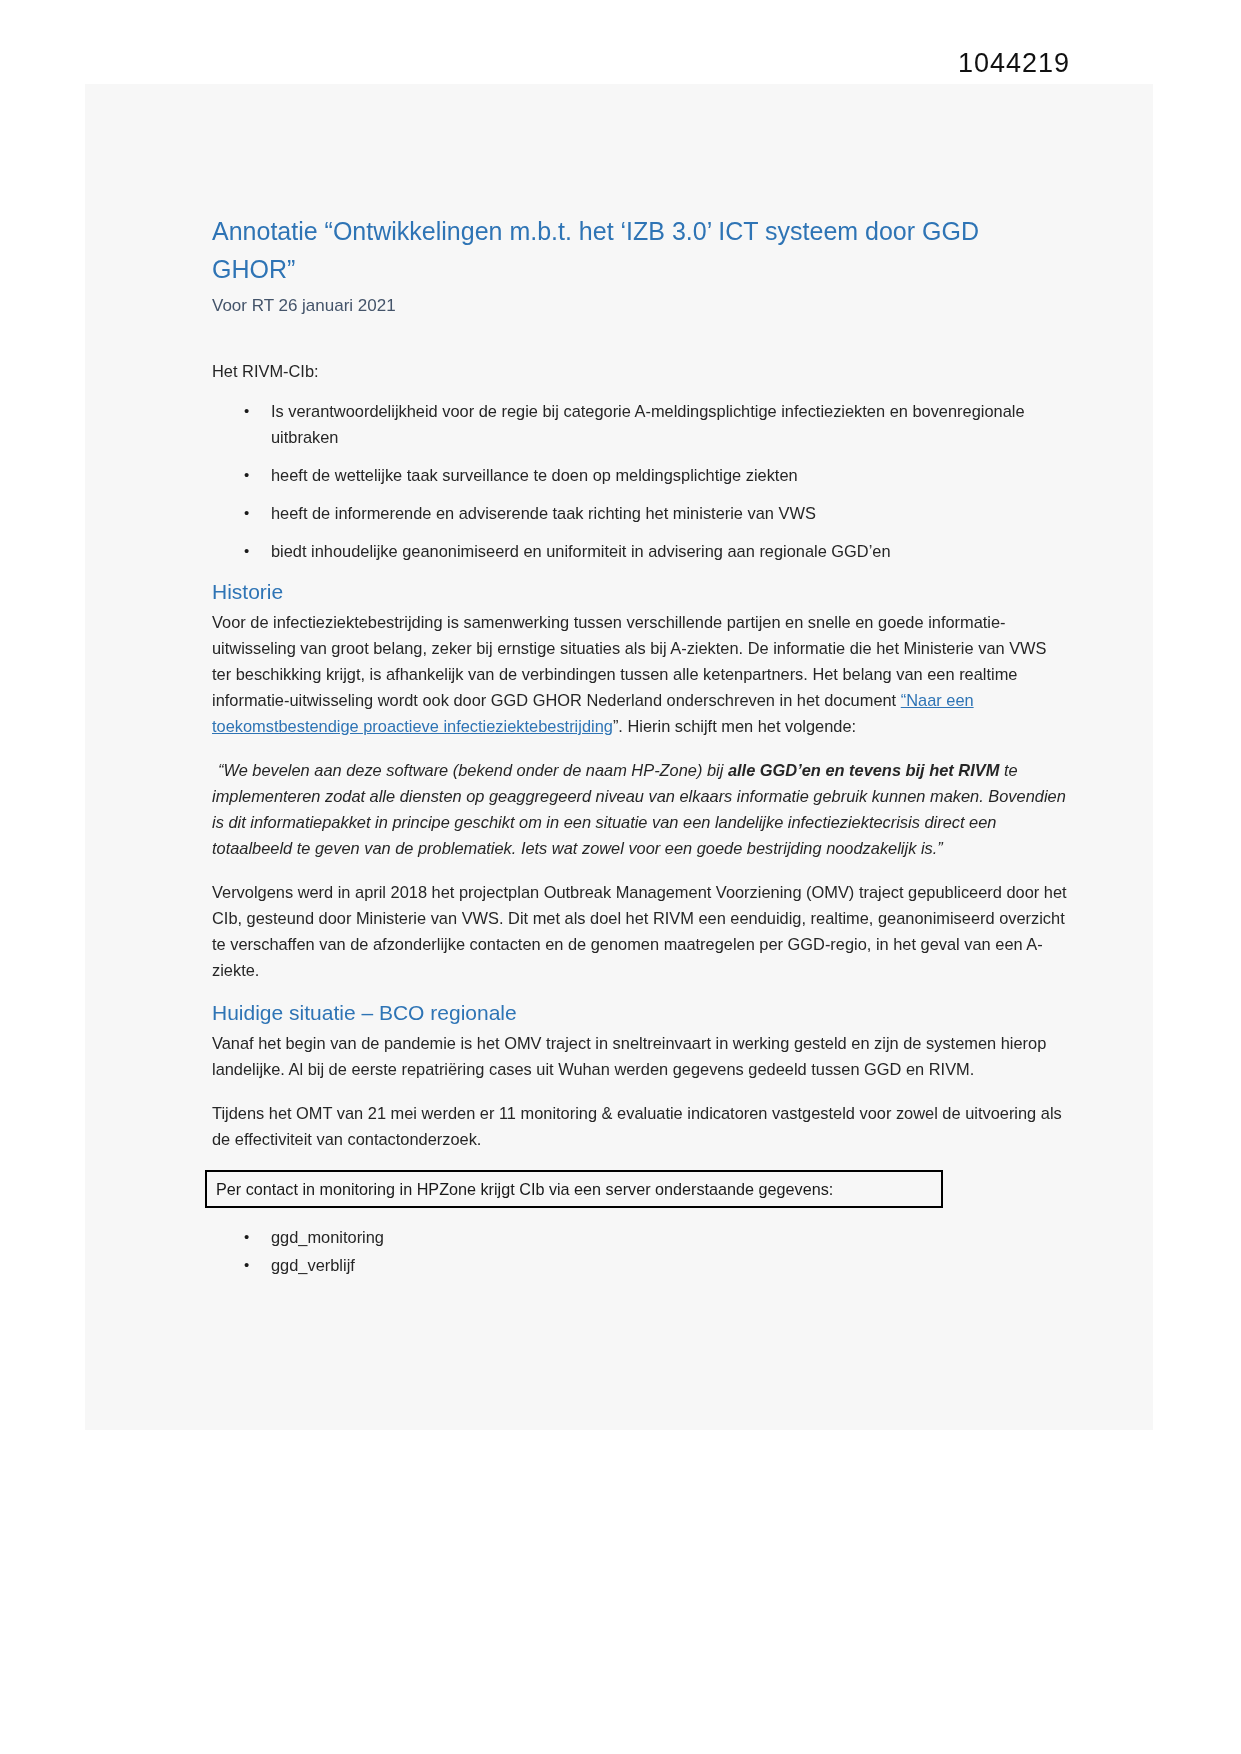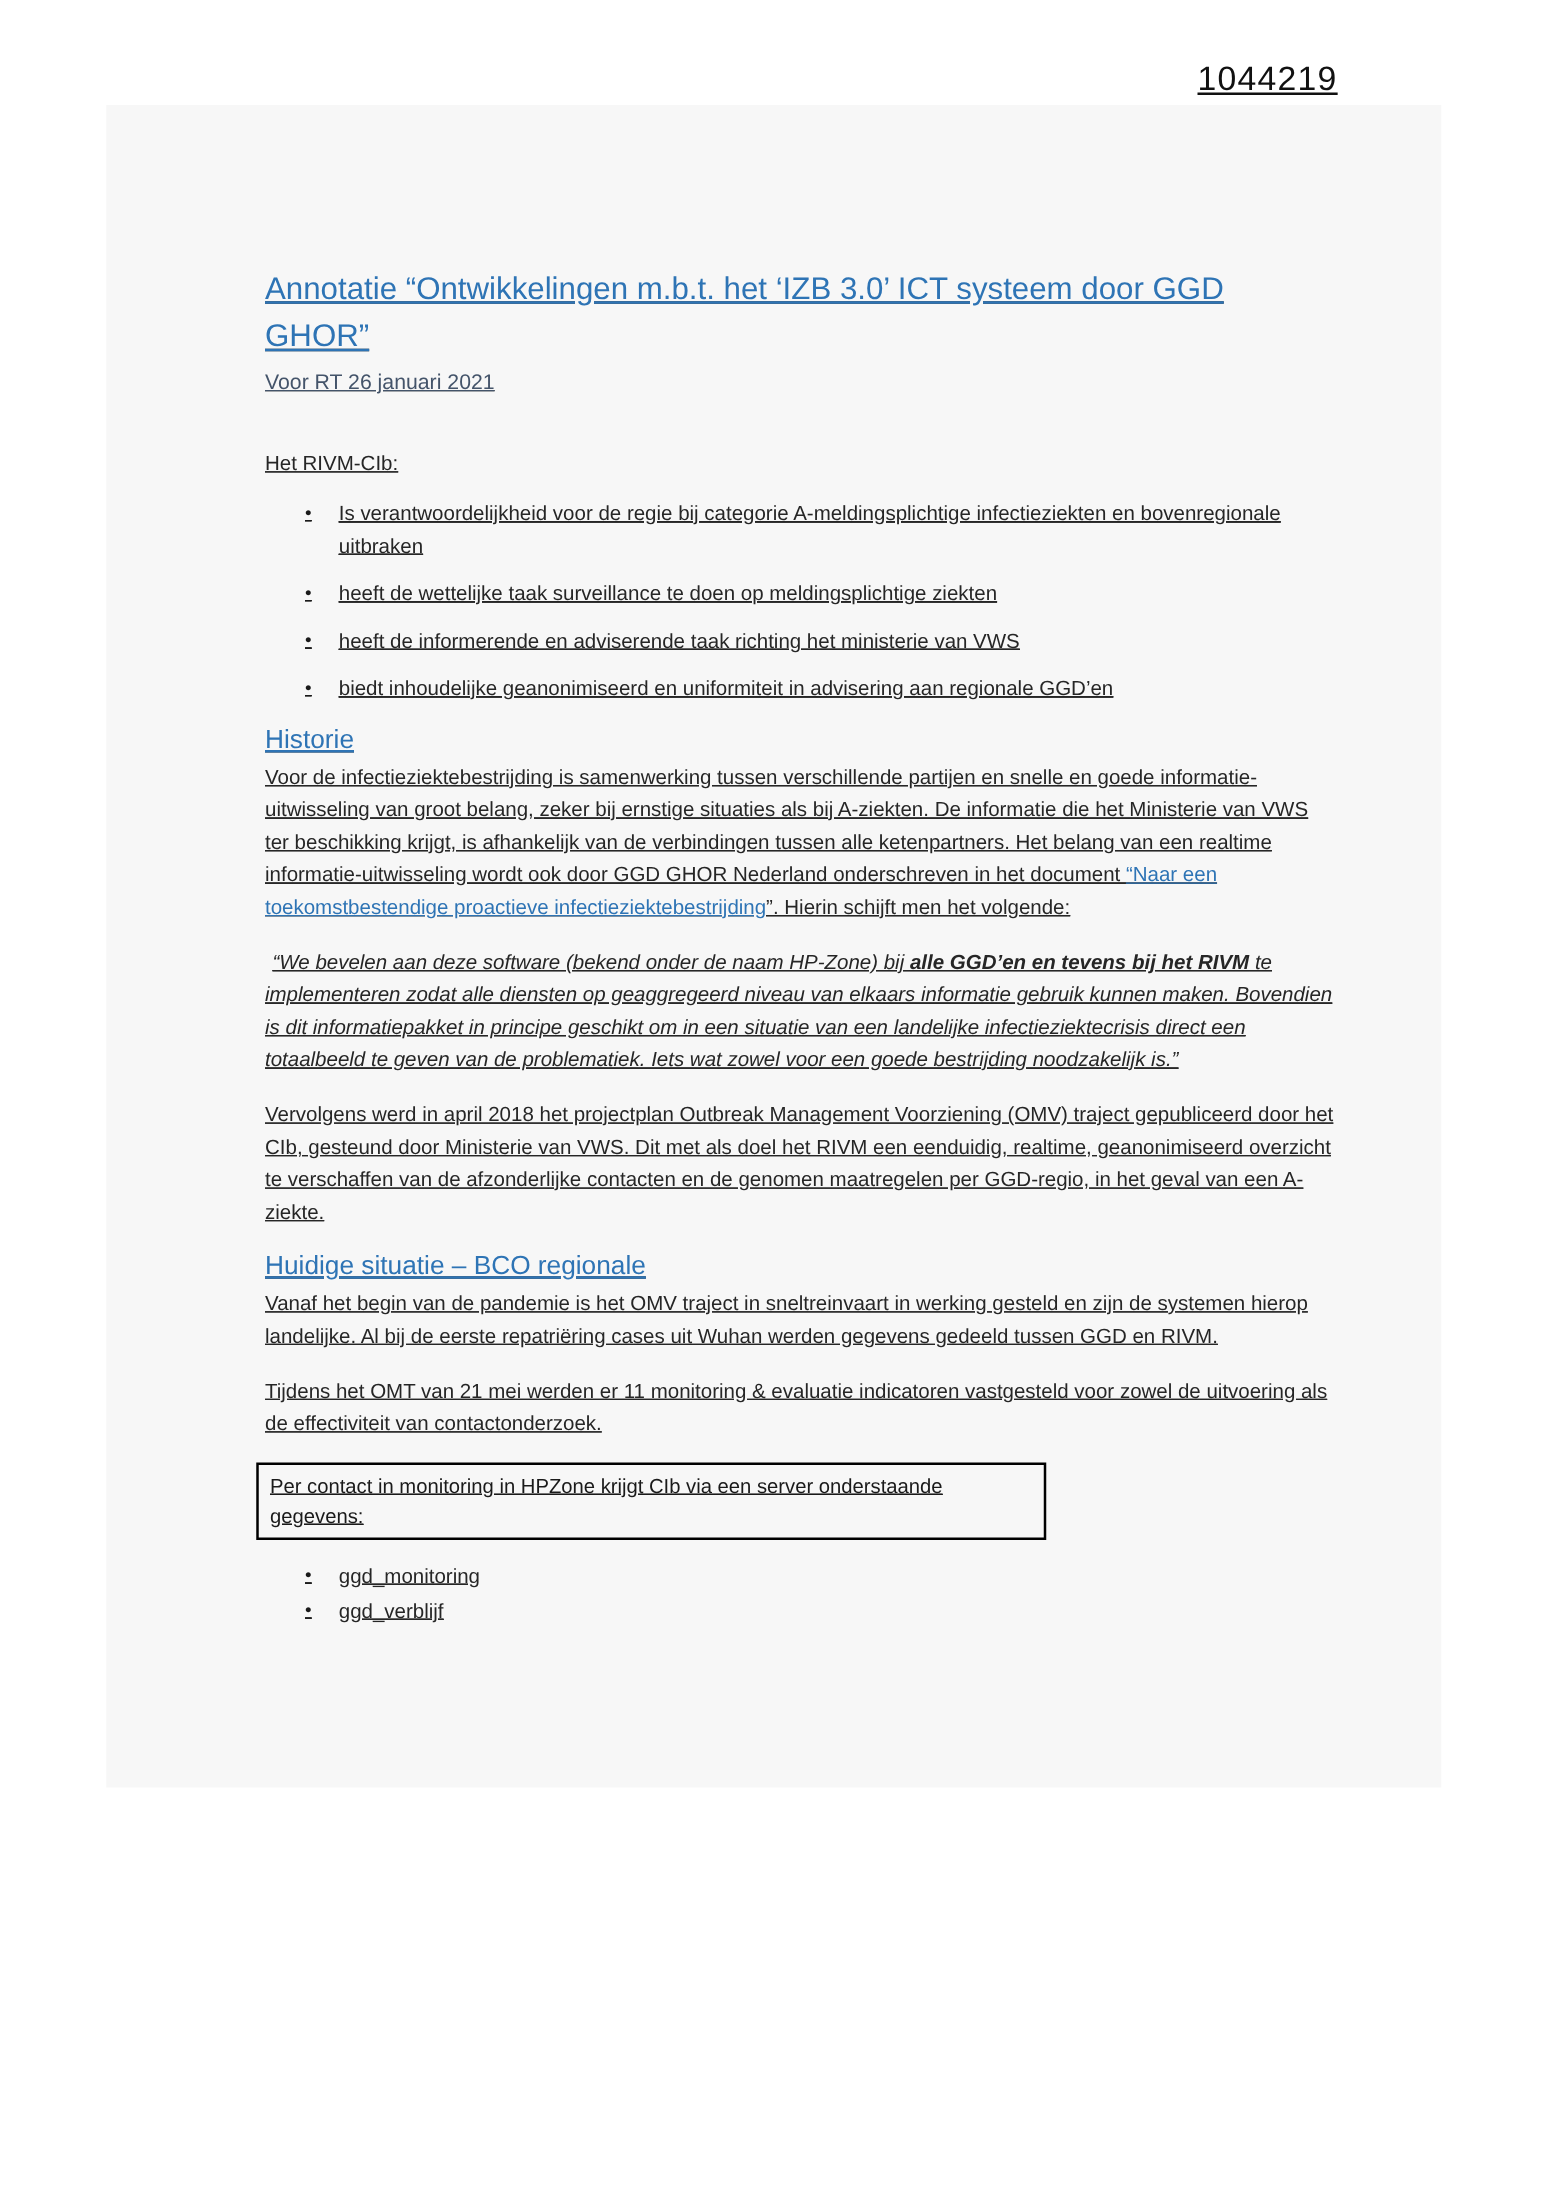--- a/index.html
+++ b/index.html
@@ -1,15 +1,15 @@
 <!DOCTYPE html>
 <html><head>
 <meta charset="utf-8">
 <style>
-  * { box-sizing: border-box; margin: 0; padding: 0; text-decoration: underline; }
+  * { box-sizing: border-box; margin: 0; padding: 0; }
   html, body { background: #ffffff; }
   body {
     width: 1241px; height: 1754px;
     position: relative;
     font-family: "Liberation Sans", sans-serif;
     overflow: hidden;
   }
   .page { position: absolute; inset: 0; }
   .scan-bg {
     position: absolute;
@@ -73,21 +73,21 @@
     color: #2E74B5;
     text-decoration: underline;
   }
   p.quote {
     font-style: italic;
     text-indent: 6px;
   }
   p.quote strong { font-weight: bold; }
   .callout {
     border: 2px solid #000000;
-    width: 632px;
+    width: 738px;
     margin-left: -7px;
     padding: 5px 9px;
     font-size: 16.2px;
     line-height: 24px;
     margin-bottom: 16px;
     color: #1a1a1a;
   }
 </style>
 </head>
 <body>

